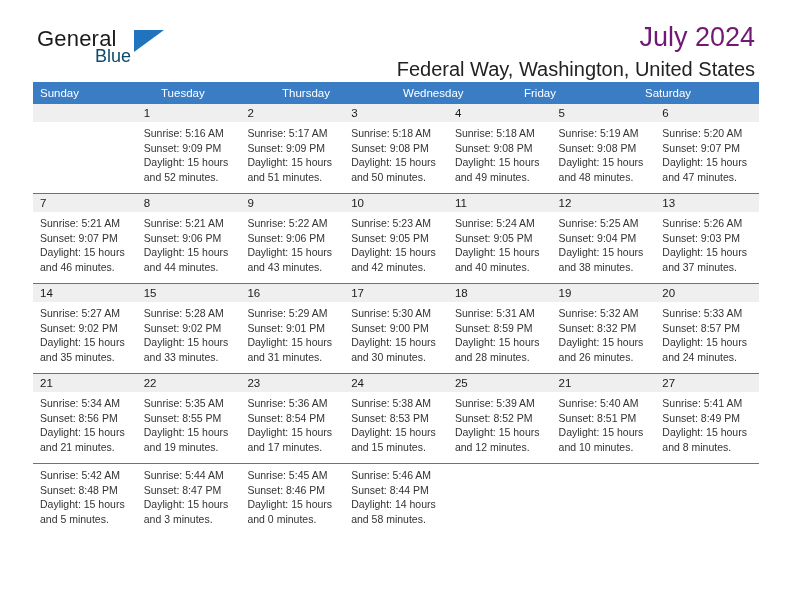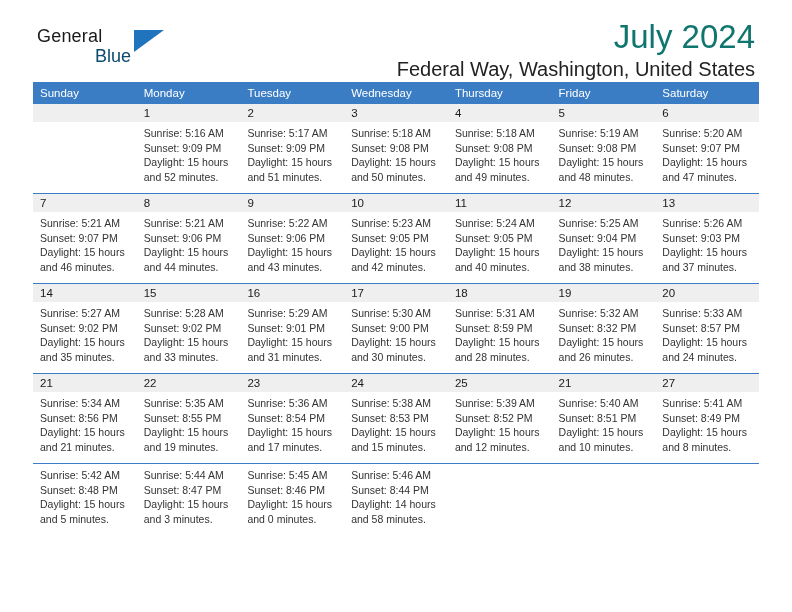--- a/index.html
+++ b/index.html
@@ -31,21 +31,21 @@
     position: absolute;
     left: 4px;
     top: 26px;
     width: 200px;
     height: 48px;
   }
   .logo-general {
     position: absolute;
     left: 0;
     top: 0;
-    font-size: 18px;
+    font-size: 22px;
     letter-spacing: 0.2px;
     color: #1a1a1a;
     font-family: "Liberation Sans", sans-serif;
   }
   .logo-blue {
     position: absolute;
     left: 58px;
     top: 20px;
     font-size: 18px;
     color: #0c4a6e;
@@ -61,22 +61,22 @@
     border-bottom: 22px solid transparent;
   }
 
   .title-wrap {
     position: absolute;
     right: 4px;
     top: 20px;
     text-align: right;
   }
   .month-title {
-    font-size: 33px;
-    color: #0f766e;
+    font-size: 27px;
+    color: #701a75;
     line-height: 34px;
     white-space: nowrap;
   }
   .location {
     font-size: 20px;
     color: #222222;
     line-height: 22px;
     margin-top: 4px;
     white-space: nowrap;
   }
@@ -155,24 +155,23 @@
     </div>
     <div class="title-wrap">
       <div class="month-title">July 2024</div>
       <div class="location">Federal Way, Washington, United States</div>
     </div>
   </div>
 
   <div class="calendar">
     <div class="dow-row">
       <div class="dow">Sunday</div>
-      <div class="dow">Monday</div>
       <div class="dow">Tuesday</div>
+      <div class="dow">Thursday</div>
       <div class="dow">Wednesday</div>
-      <div class="dow">Thursday</div>
       <div class="dow">Friday</div>
       <div class="dow">Saturday</div>
     </div>
     <div id="weeks-container">
         <div class="week">
           <div class="week-nums">
             <div class="daynum"></div>
             <div class="daynum">1</div>
             <div class="daynum">2</div>
             <div class="daynum">3</div>

